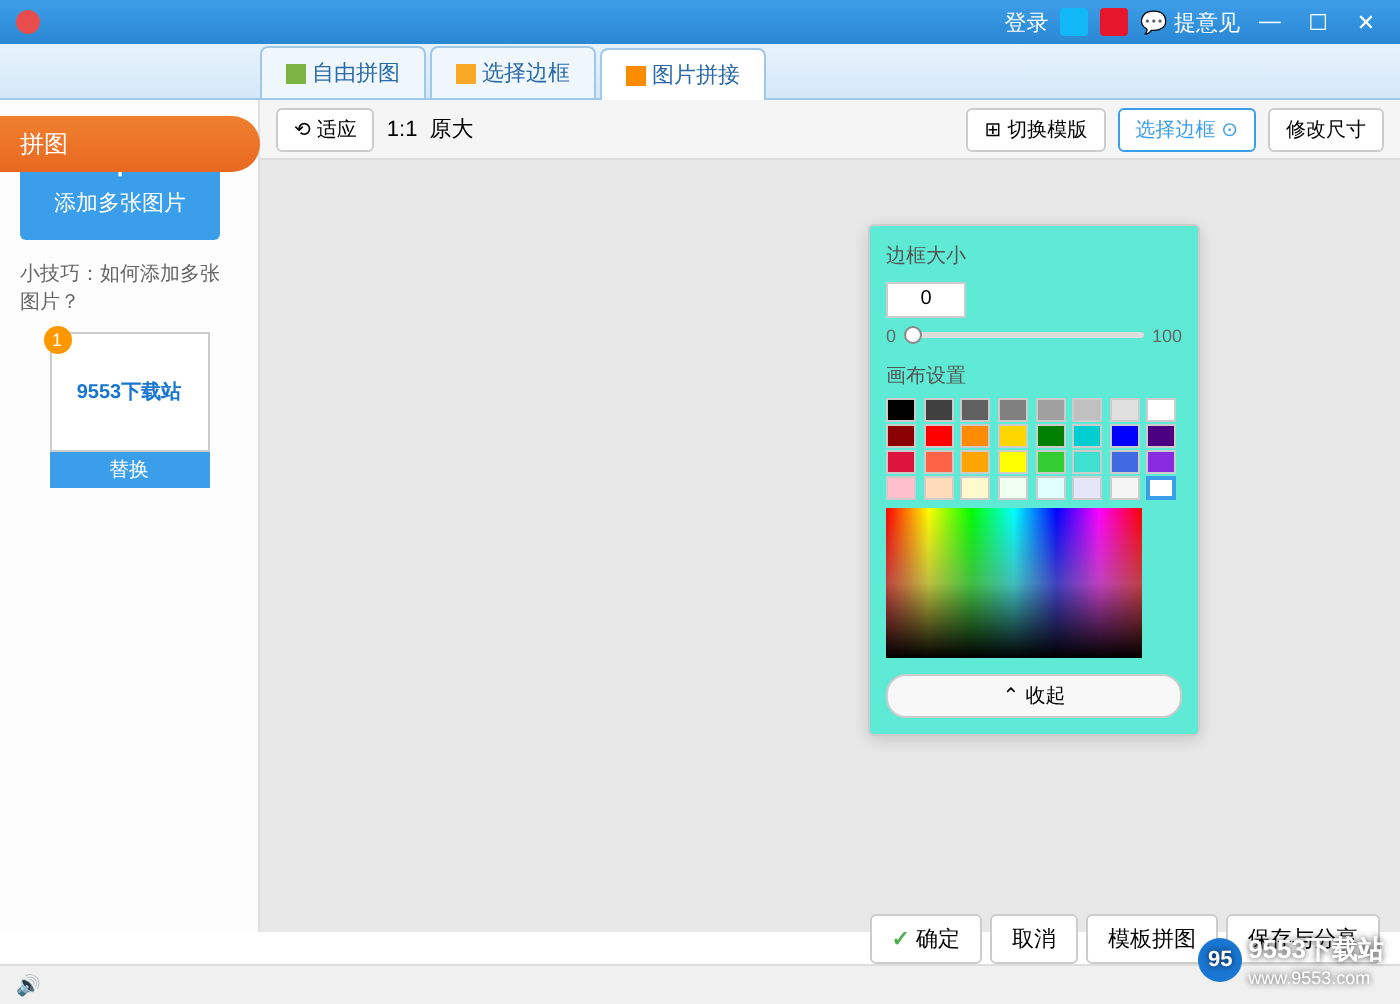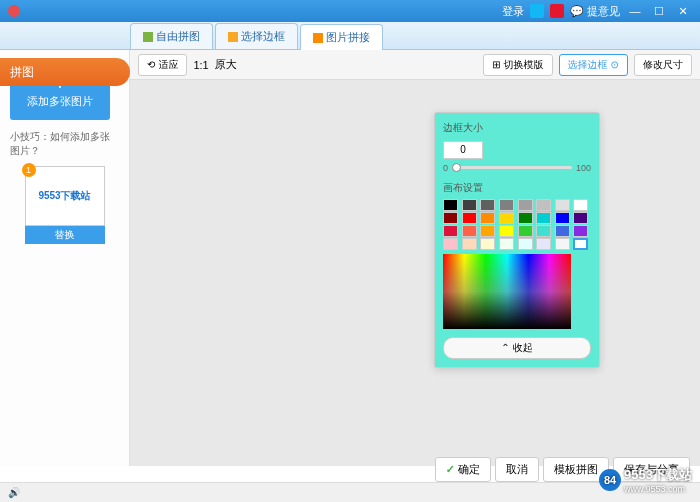--- a/index.html
+++ b/index.html
@@ -195,18 +195,18 @@
   <div class="btn">取消</div>
   <div class="btn">模板拼图</div>
   <div class="btn">保存与分享</div>
 </div>
 
 <div class="statusbar">
   <span class="speaker-icon">🔊</span>
 </div>
 
 <div class="watermark">
-  <span class="logo-circle">84</span>
+  <span class="logo-circle">95</span>
   <div>
     <span>9553下载站</span>
     <span class="url">www.9553.com</span>
   </div>
 </div>
 
 </body></html>

